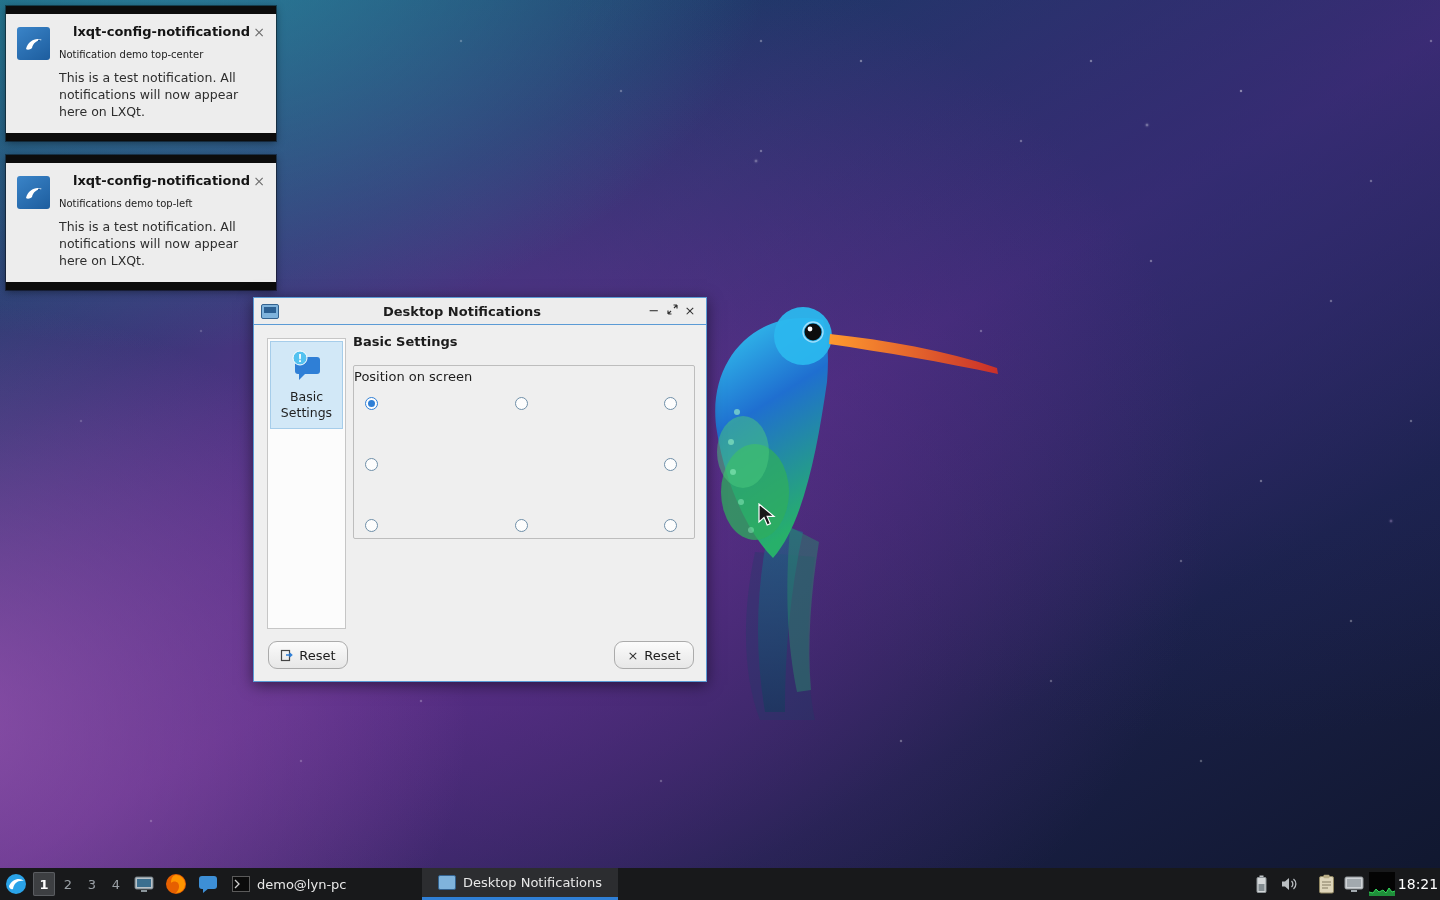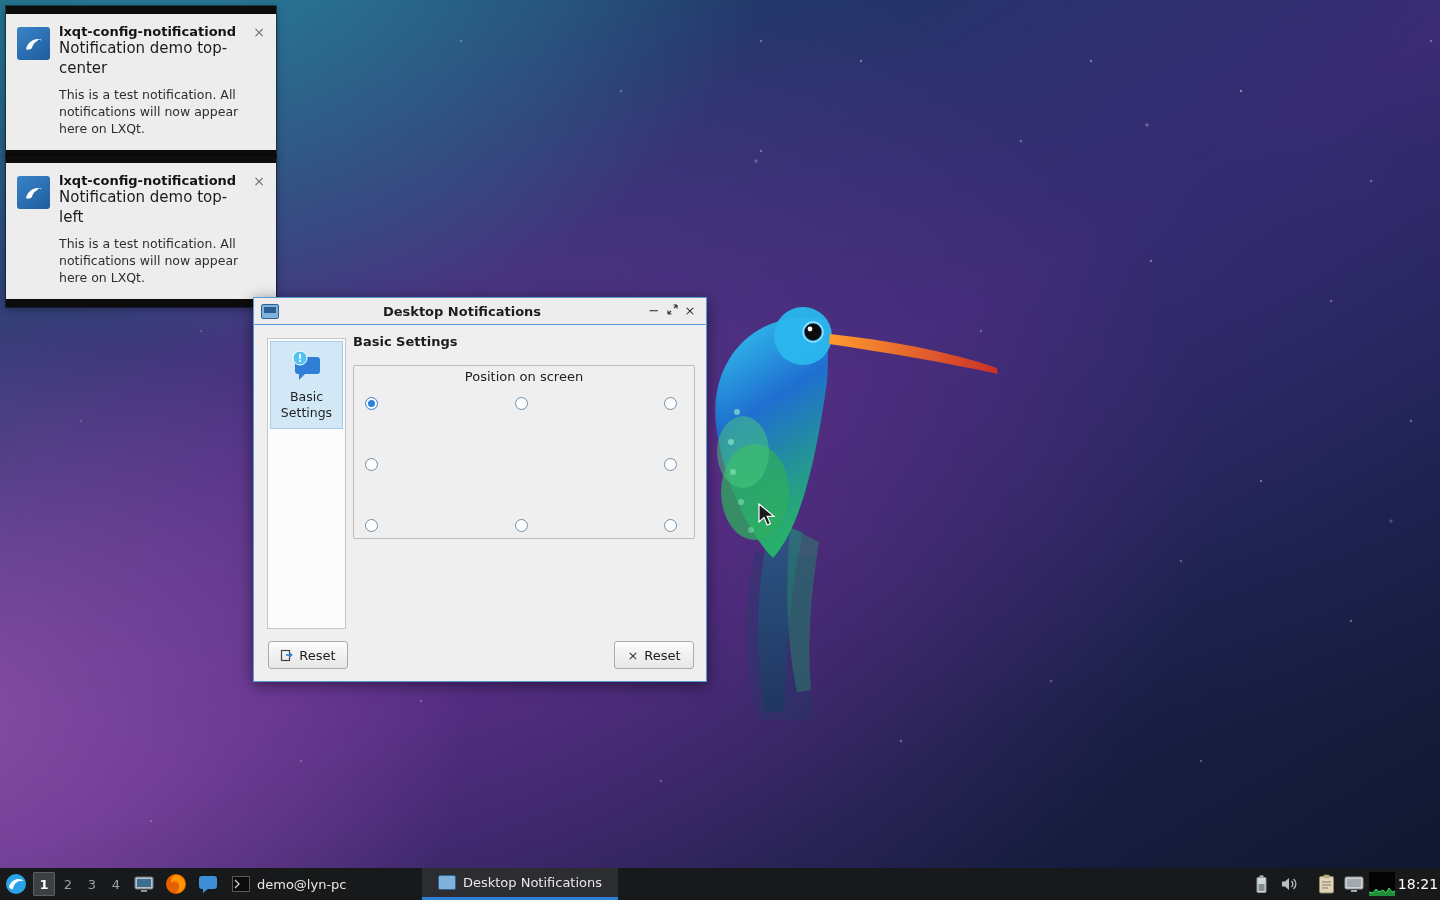--- a/index.html
+++ b/index.html
@@ -32,48 +32,48 @@
       1146px 124px 2px rgba(255,255,255,.9),755px 160px 2px rgba(255,255,255,.8),
       1390px 520px 2px rgba(230,200,255,.8);
   }
   
   .notif{position:absolute;left:6px;width:270px;background:#ededed;box-shadow:0 0 0 1px rgba(0,0,0,.4),0 2px 8px rgba(0,0,0,.4);}
   .notif .bar{height:8px;background:#0c0c0c;}
   .notif .nbody{position:relative;padding:10px 12px 12px 12px;}
   .notif .nicon{position:absolute;left:11px;top:13px;width:33px;height:33px;border-radius:3px;
     background:linear-gradient(145deg,#3a84c8,#1d5d9e);display:flex;align-items:center;justify-content:center;}
   .notif .ntxt{margin-left:41px;}
-  .notif .ntitle{font-size:13px;font-weight:bold;color:#141414;}
-  .notif .nsummary{font-size:15px;color:#1c1c1c;line-height:1.3;width:190px;}
+  .notif .ntitle{font-size:13px;font-weight:bold;color:#141414;text-align:center;}
+  .notif .nsummary{font-size:10px;color:#1c1c1c;margin-top:9px;line-height:1.3;width:190px;}
   .notif .nmsg{font-size:12.5px;color:#2e2e2e;margin-top:9px;line-height:1.35;width:195px;}
   .notif .nclose{position:absolute;right:9px;top:10px;width:16px;height:16px;color:#6f6f6f;font-size:14px;
     line-height:16px;text-align:center;cursor:default;}
   
   .window{position:absolute;left:253px;top:297px;width:452px;background:#efefef;border:1px solid #5b9bd5;
     box-shadow:0 3px 14px rgba(0,0,0,.5);}
   .titlebar{height:26px;border-bottom:1px solid #5b9bd5;background:#ededed;display:flex;align-items:center;padding:0 7px;}
   .titlebar .wicon{width:16px;height:13px;background:#7fb3dc;border:1px solid #33628f;border-radius:2px;position:relative;}
   .titlebar .wicon::after{content:"";position:absolute;left:2px;top:2px;right:2px;bottom:5px;background:#2b5f92;}
   .titlebar .wtitle{flex:1;text-align:center;font-size:13px;font-weight:bold;color:#1d1d1d;}
   .titlebar .wbtn{width:18px;text-align:center;font-size:13px;color:#333;line-height:24px;}
   .win-content{position:relative;height:356px;}
   .heading{position:absolute;left:99px;top:9px;font-size:13px;font-weight:bold;color:#1c1c1c;}
   .sidebar{position:absolute;left:13px;top:13px;width:79px;height:291px;background:#fcfcfc;border:1px solid #c6c6c6;box-sizing:border-box;}
   .side-item{margin:2px;padding:5px 0 7px 0;text-align:center;font-size:12.5px;color:#1f1f1f;line-height:1.3;}
   .side-item.selected{background:#d2e8f7;box-shadow:inset 0 0 0 1px #a6cdea;}
   .side-item .si-icon{height:40px;display:flex;align-items:center;justify-content:center;margin-bottom:3px;}
   .groupbox{position:absolute;left:99px;top:40px;width:342px;height:174px;border:1px solid #bdbdbd;border-radius:2px;box-sizing:border-box;}
-  .gtitle{text-align:center;font-size:13px;color:#1d1d1d;margin-top:3px;}
+  .gtitle{text-align:left;font-size:13px;color:#1d1d1d;margin-top:3px;}
   .radio{position:absolute;width:13px;height:13px;border:1px solid #6f8fa8;border-radius:50%;background:#fdfdfd;box-sizing:border-box;}
   .radio.checked{border-color:#2f7fd6;}
   .radio.checked::after{content:"";position:absolute;left:2px;top:2px;right:2px;bottom:2px;background:#2f7fd6;border-radius:50%;}
   .r-c1{left:11px;}  .r-c2{left:161px;} .r-c3{left:310px;}
   .r-r1{top:31px;}   .r-r2{top:92px;}   .r-r3{top:153px;}
   .btn{position:absolute;height:28px;width:80px;background:linear-gradient(#fbfbfb,#e7e7e7);border:1px solid #ababab;
-    border-radius:3px;font-size:13px;color:#1b1b1b;display:flex;align-items:center;justify-content:center;gap:6px;box-sizing:border-box;}
+    border-radius:9px;font-size:13px;color:#1b1b1b;display:flex;align-items:center;justify-content:center;gap:6px;box-sizing:border-box;}
   .btn-reset{left:14px;top:316px;}
   .btn-close{left:360px;top:316px;}
   .btn .bx{font-size:13px;color:#333;}
   
   .taskbar{position:absolute;left:0;bottom:0;width:1440px;height:32px;background:#18191b;}
   .tb{position:absolute;top:0;height:32px;display:flex;align-items:center;justify-content:center;}
   .ws{width:22px;height:24px;top:4px;font-size:13px;color:#9aa0a6;border-radius:2px;}
   .ws.active{background:#3d3f42;color:#fff;font-weight:bold;box-shadow:inset 0 0 0 1px #5a5d61;}
   .task{color:#e8e8e8;font-size:13px;gap:7px;padding:0 8px;}
   .task.active{background:#2c2d30;border-bottom:3px solid #2f7fd6;box-sizing:border-box;}
@@ -146,21 +146,21 @@
     <div class="nbody">
       <div class="nicon">
         <svg width="24" height="24" viewBox="0 0 24 24">
             <path d="M4,17 C6,9 14,5 20,8 C15,8 11,11 10,16 C8,18 5,18 4,17 Z" fill="#fff"></path>
             <circle cx="17" cy="8.5" r="1.1" fill="#1d5d9e"></circle>
           </svg>
       </div>
       <span class="nclose">×</span>
       <div class="ntxt">
         <div class="ntitle">lxqt-config-notificationd</div>
-        <div class="nsummary">Notification demo top-left</div>
+        <div class="nsummary">Notifications demo top-left</div>
         <div class="nmsg">This is a test notification. All notifications will now appear here on LXQt.</div>
       </div>
     </div>
     <div class="bar"></div>
   </div>
 
   <div class="window">
     <div class="titlebar">
       <span class="wicon"></span>
       <span class="wtitle">Desktop Notifications</span>

